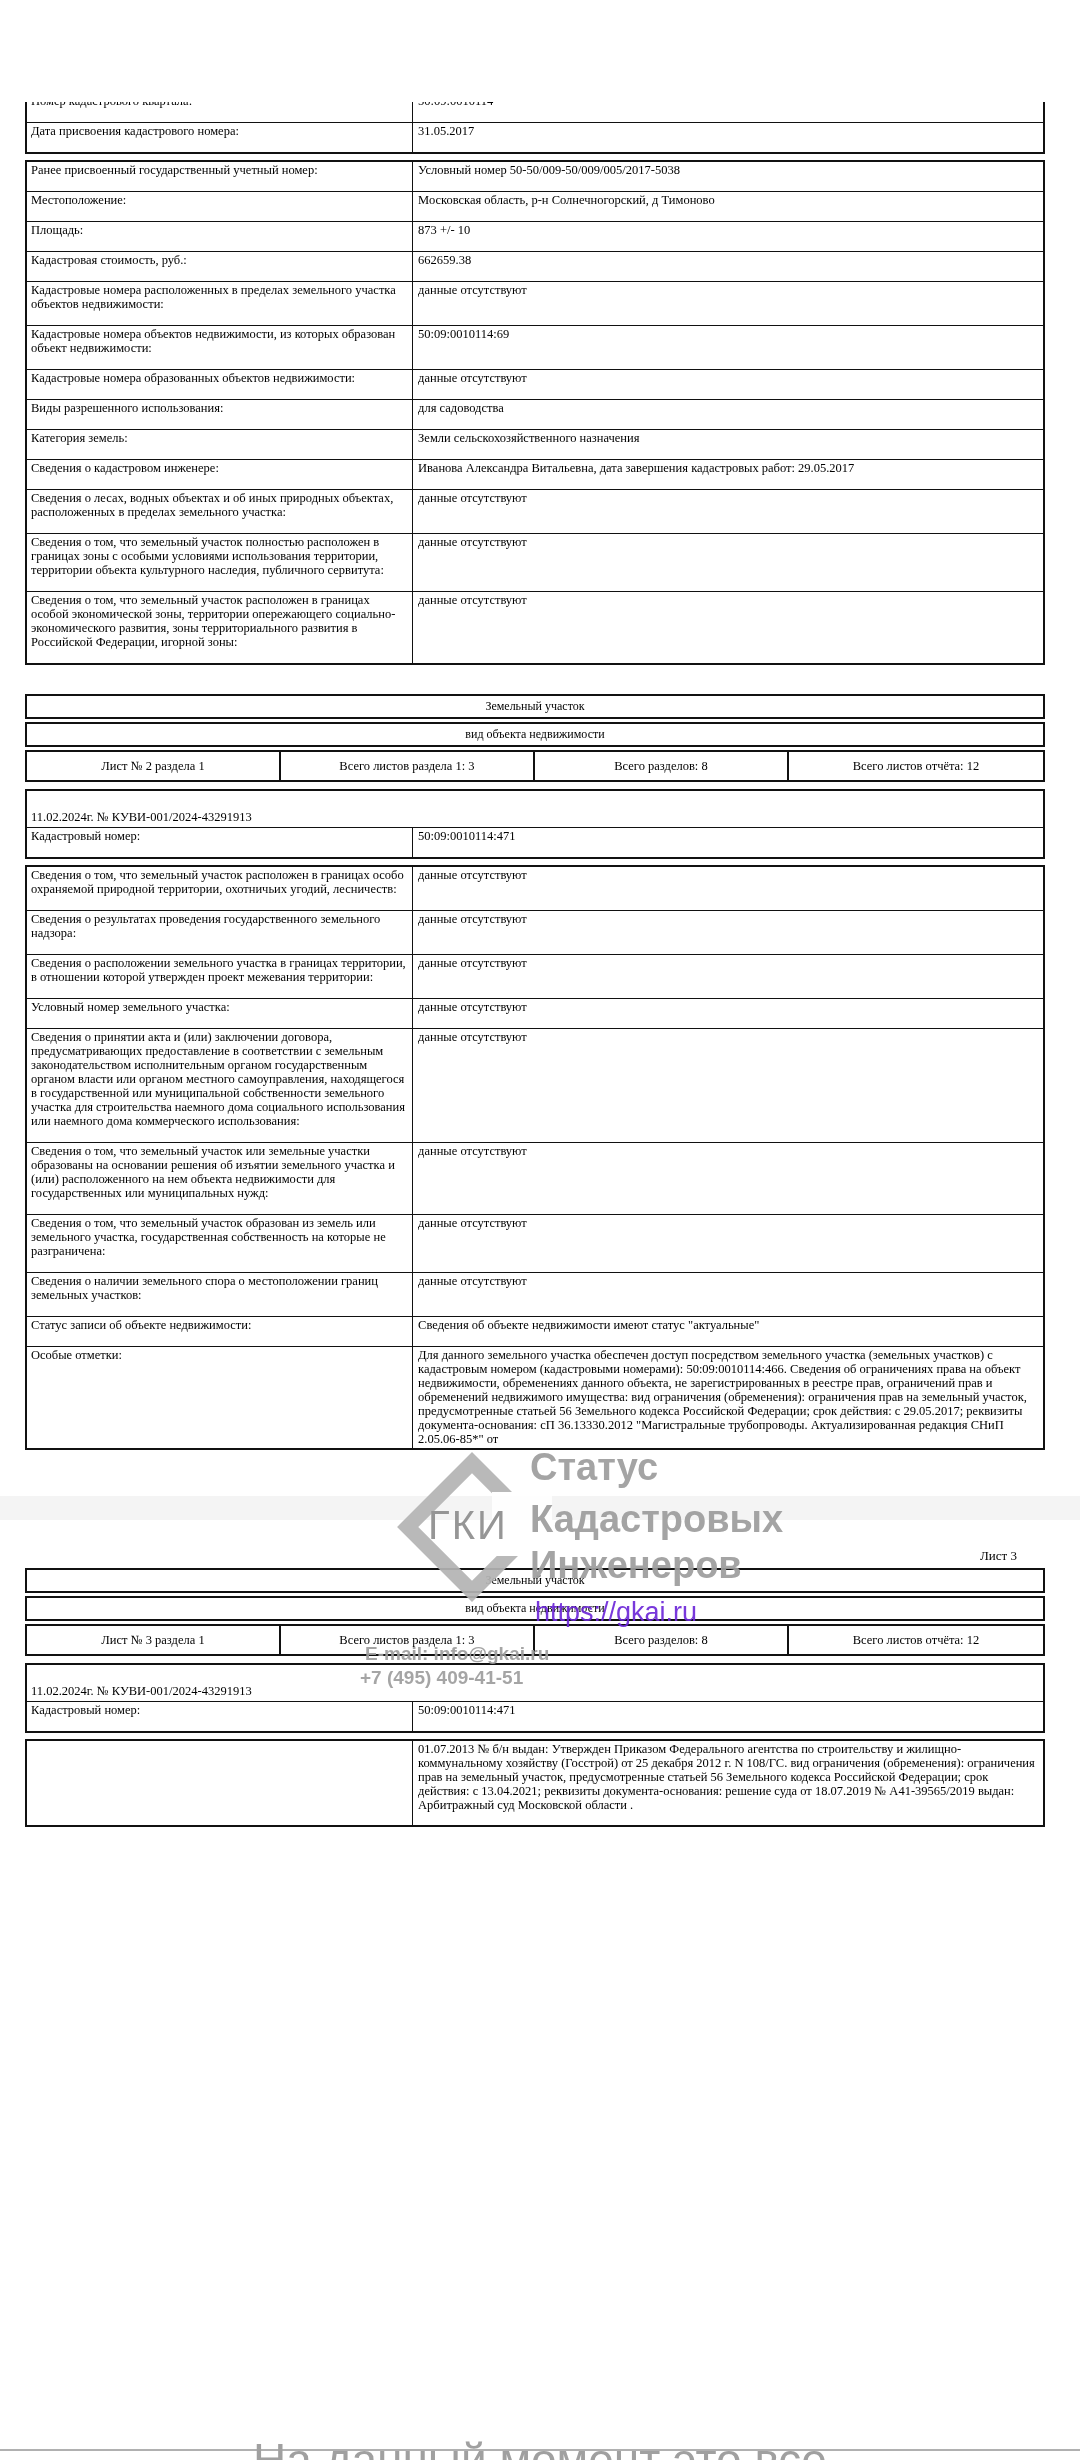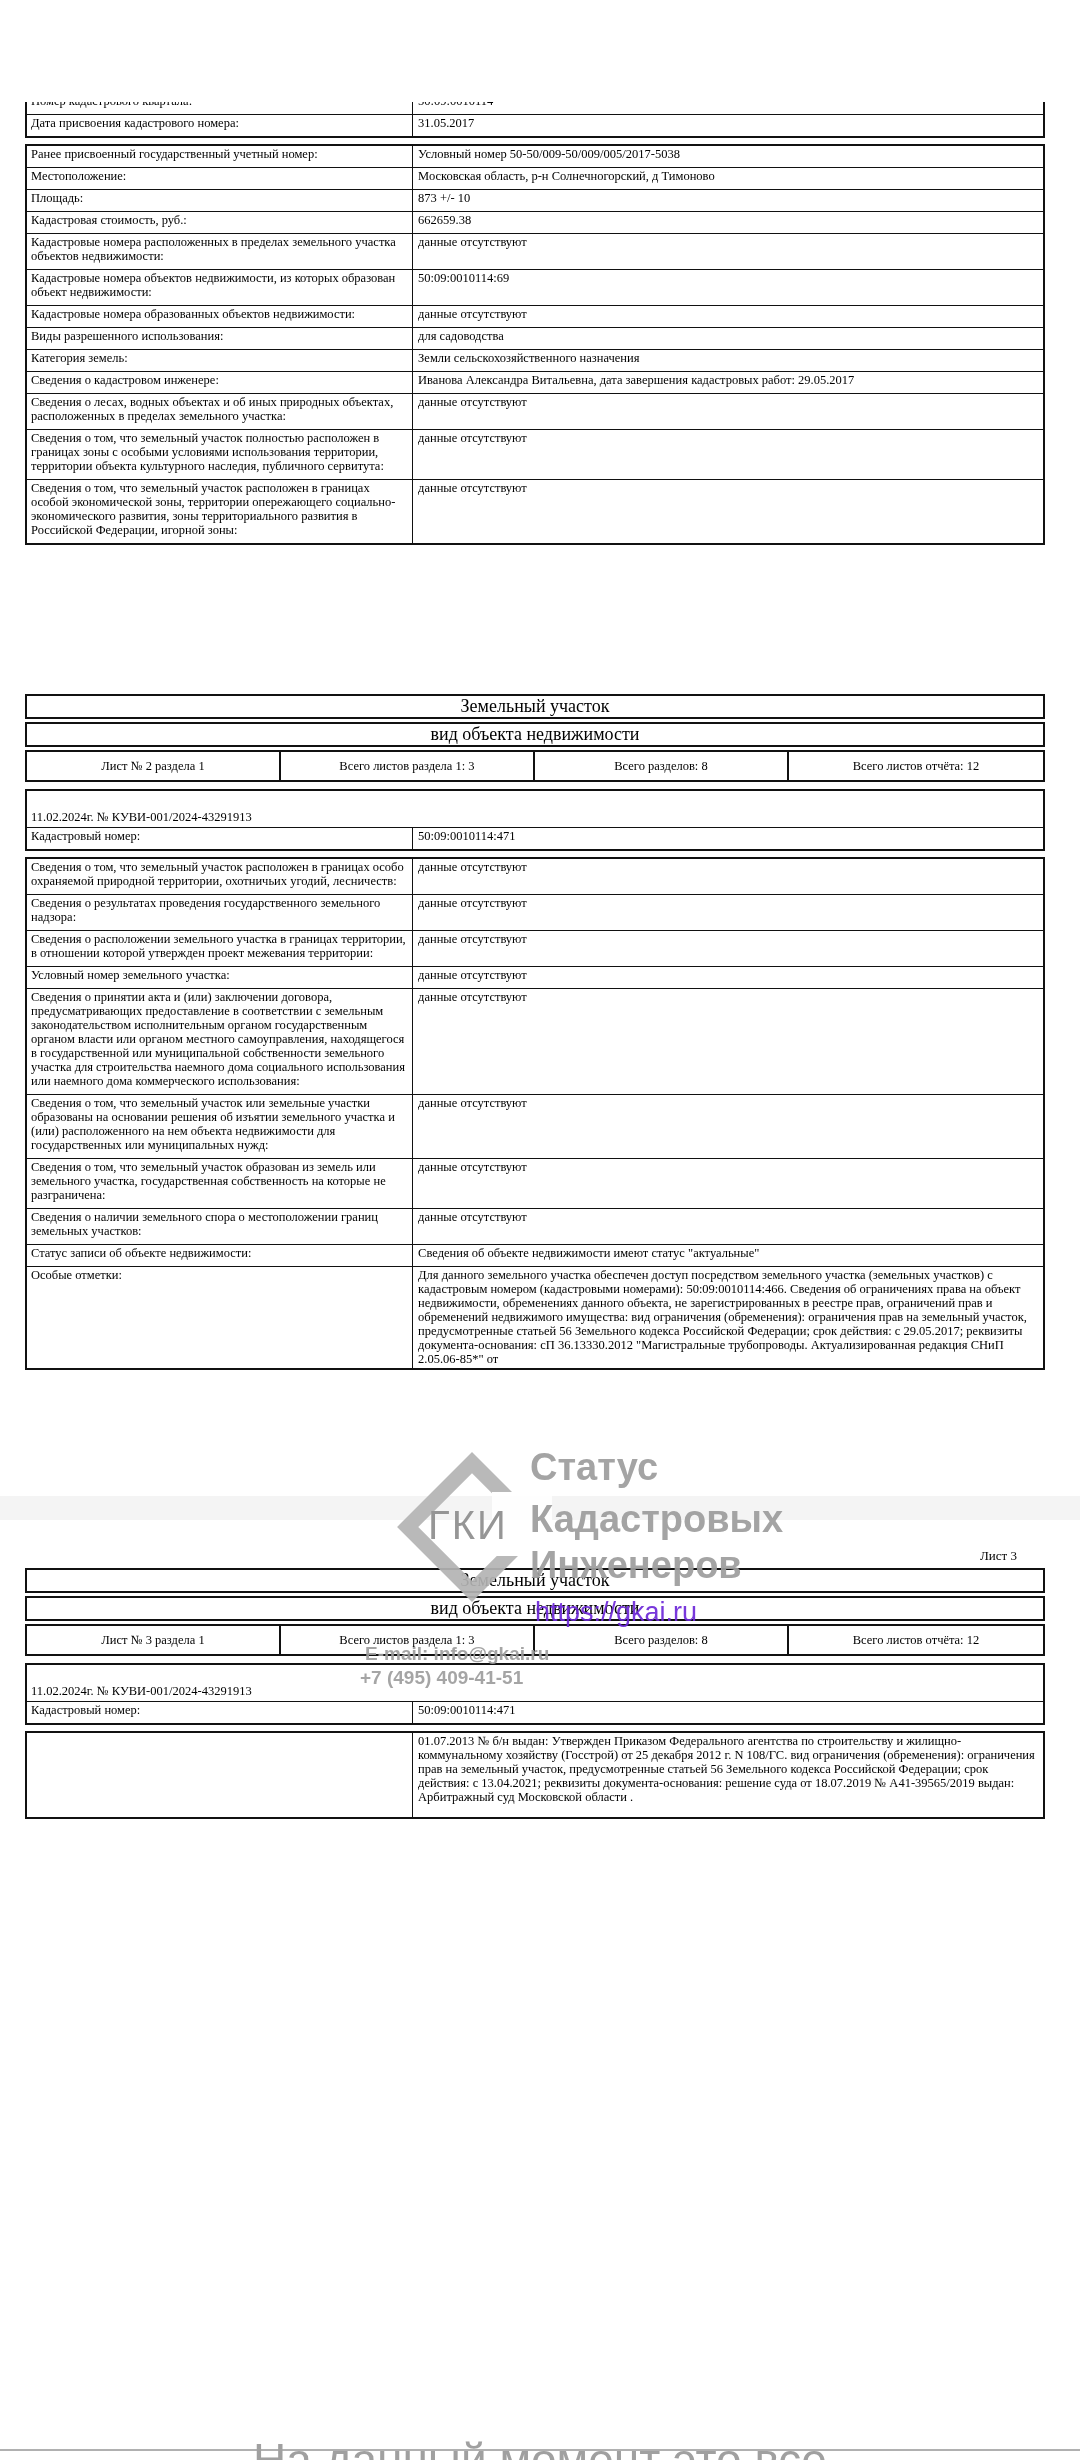--- a/index.html
+++ b/index.html
@@ -6,24 +6,24 @@
   body{width:1080px;height:2460px;overflow:hidden;background:#fff;position:relative;
        font-family:"Liberation Serif",serif;color:#000;}
   .page{position:absolute;left:25px;width:1020px;z-index:10;}
   #page1{top:80px;}
   #page2{top:694px;}
   #page3{top:1548px;}
   .sheet-label{text-align:right;padding-right:28px;font-size:13px;line-height:16px;margin-bottom:4px;}
   .doc-table{border:2px solid #111;}
   .frow{display:flex;border-top:1px solid #111;font-size:12.5px;line-height:14px;}
   .frow:first-child{border-top:none;}
-  .cl{width:38%;box-sizing:border-box;padding:1px 4px 6px;border-right:1px solid #111;}
+  .cl{width:38%;box-sizing:border-box;padding:1px 4px 14px;border-right:1px solid #111;}
   .cv{width:62%;box-sizing:border-box;padding:1px 5px 2px;}
   .gap6{height:6px;}
-  .hdr-row{border:2px solid #111;text-align:center;font-size:18px;line-height:14px;
+  .hdr-row{border:2px solid #111;text-align:center;font-size:12px;line-height:14px;
            padding:3px 16px 4px;margin-bottom:3px;}
   .sheetinfo{display:flex;border:2px solid #111;font-size:12.5px;line-height:14px;
              text-align:center;margin-top:3px;margin-bottom:7px;}
   .sheetinfo .sc{width:25%;box-sizing:border-box;padding:7px 2px;border-right:2px solid #111;}
   .sheetinfo .sc:last-child{border-right:none;}
   .req-row{font-size:12.5px;line-height:14px;padding:19px 4px 3px;}
   .clip-row .cl,.clip-row .cv{padding-top:12px;}
   .empty-cell{min-height:84px;}
   #top-clip{position:absolute;left:0;top:0;width:1080px;height:102px;background:#fff;z-index:50;}
   #wm-band{position:absolute;left:0;top:1496px;width:1080px;height:24px;background:#f4f4f4;z-index:1;}

